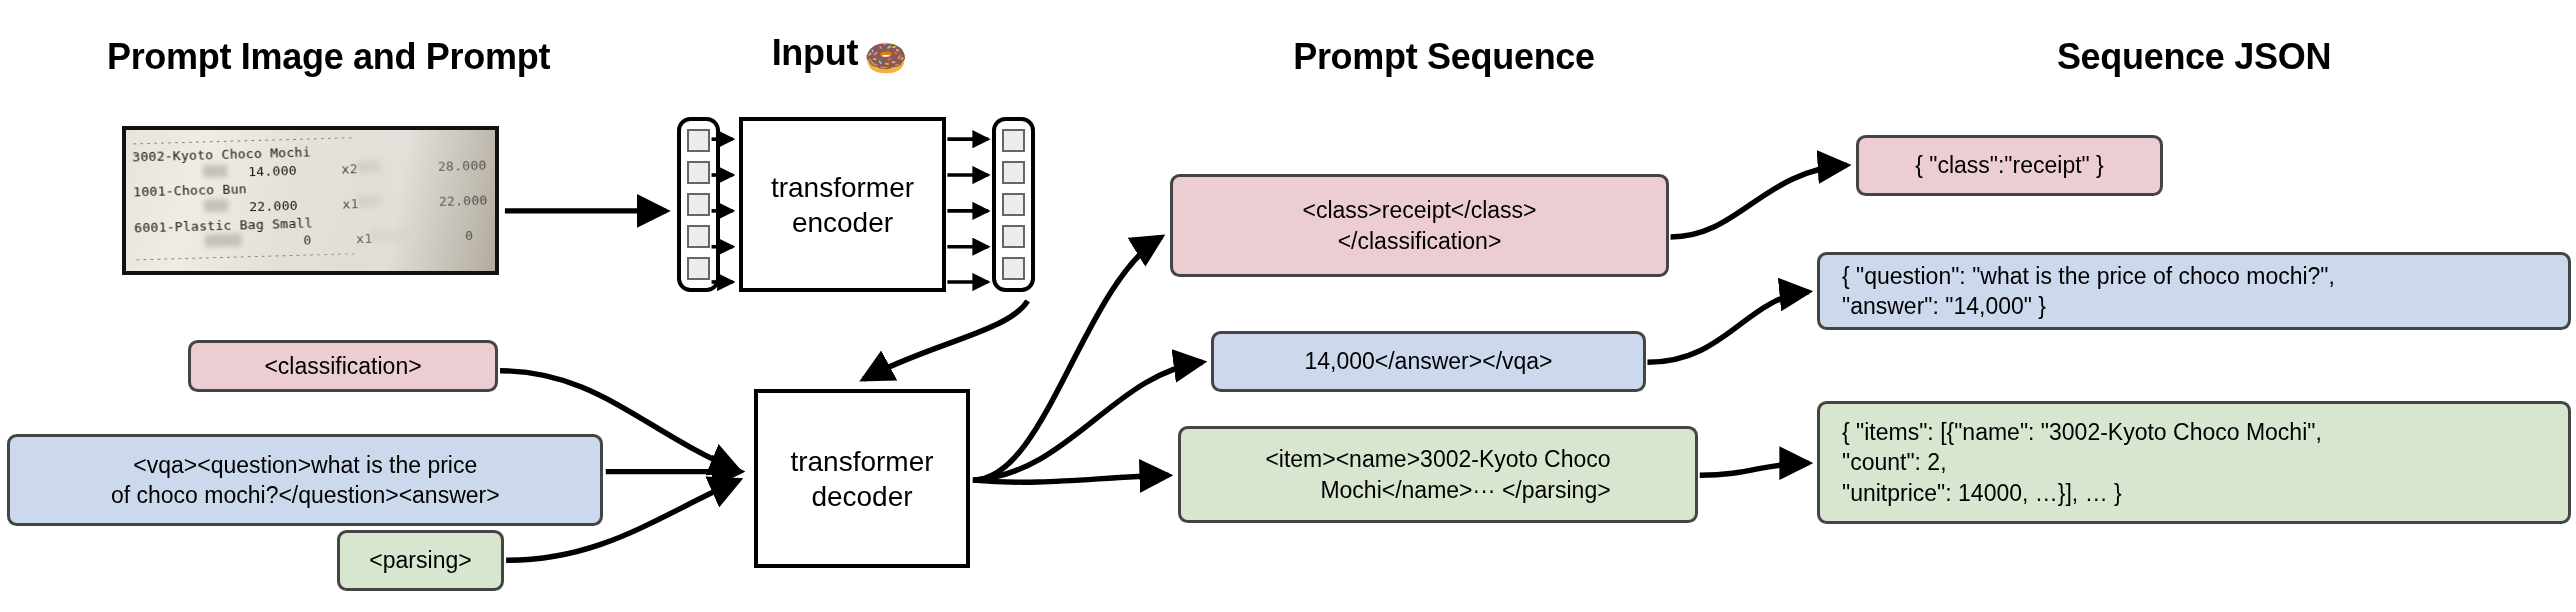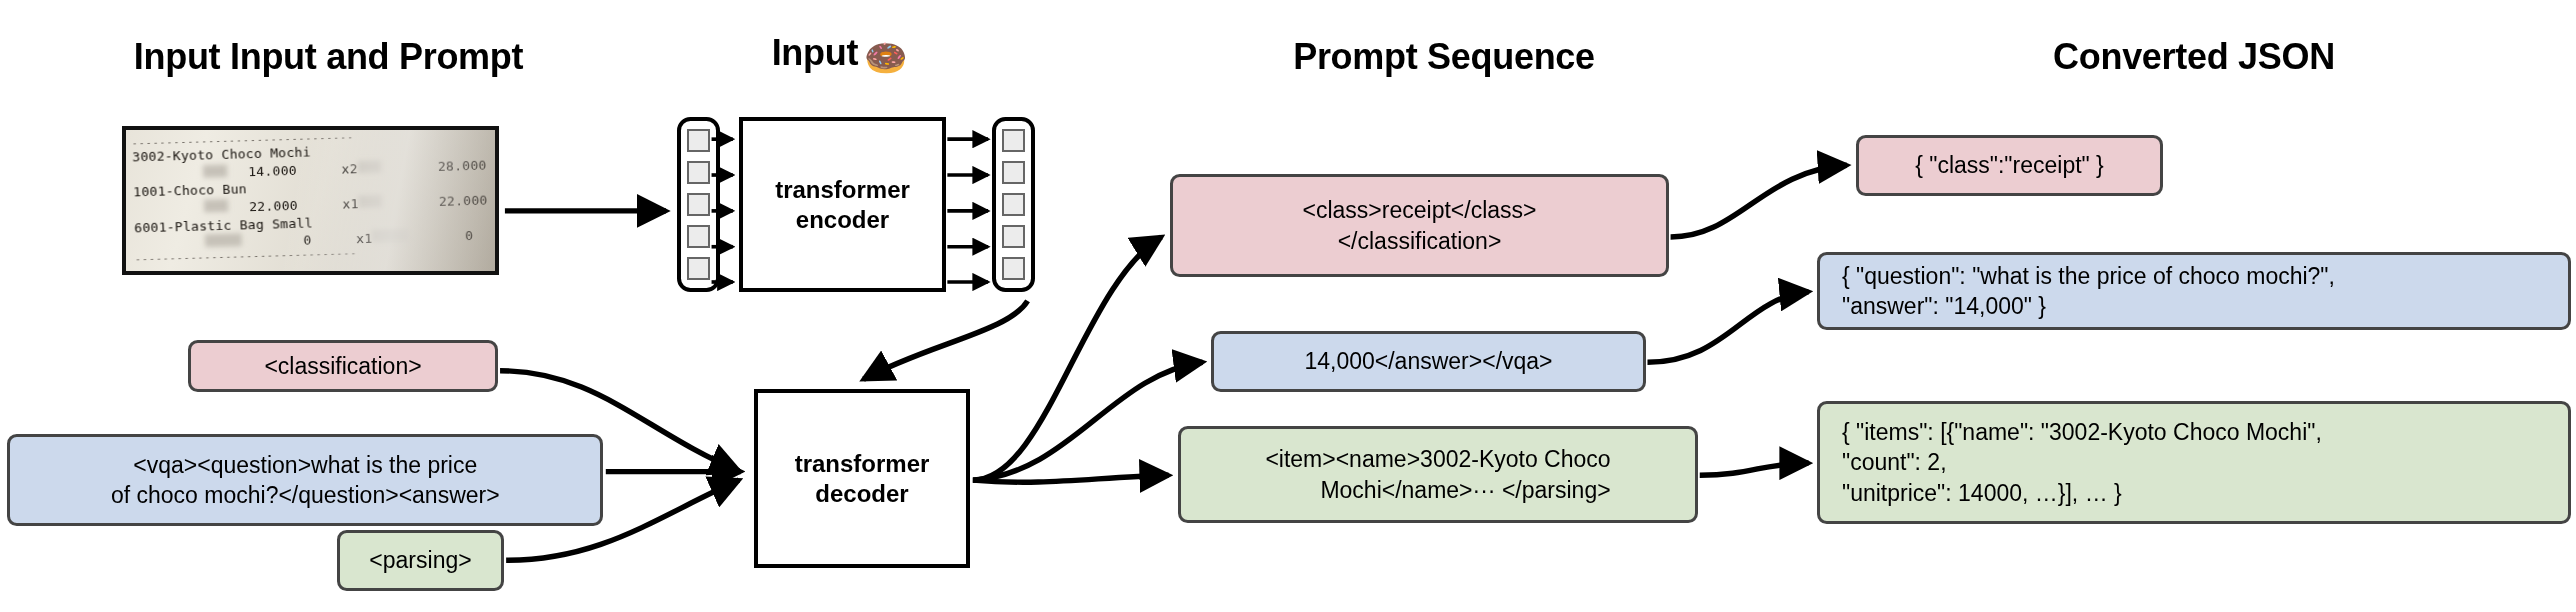--- a/index.html
+++ b/index.html
@@ -87,21 +87,21 @@
   .rbox.blue {background:#ccd9ec;}
   .rbox.green{background:#d9e6cf;}
   .rbox.left-text{justify-content:flex-start;text-align:left;}
 
   
   .mbox{
     position:absolute;box-sizing:border-box;
     border:4.9px solid #000;background:#fff;
     display:flex;align-items:center;justify-content:center;
     font-family:"Liberation Sans",sans-serif;
-    font-weight:bold;font-size:24px;line-height:1.25;
+    font-weight:normal;font-size:28px;line-height:1.25;
     text-align:center;color:#000;white-space:pre-line;
   }
 
   
   .tokstrip{
     position:absolute;box-sizing:border-box;
     border:4.9px solid #000;border-radius:13.4px;background:#fff;
     display:flex;flex-direction:column;justify-content:space-around;
     align-items:center;padding:3.6px 0;
   }
@@ -111,24 +111,24 @@
   }
 
   svg#wires{position:absolute;left:0;top:0;width:2576px;height:612px;
             pointer-events:none;}
 </style>
 </head>
 <body>
 
 <div id="stage">
 
-  <div class="col-title" id="title-input">Input Input and Prompt</div>
+  <div class="col-title" id="title-input">Prompt Image and Prompt</div>
   <div class="col-title" id="title-donut"><span>Input</span><span class="donut-emoji">🍩</span></div>
   <div class="col-title" id="title-output">Prompt Sequence</div>
-  <div class="col-title" id="title-json">Converted JSON</div>
+  <div class="col-title" id="title-json">Sequence JSON</div>
 
   <div id="receipt">
     <div id="receipt-inner">
       <div class="rcpt-dash">--------------------------------</div>
       <div class="rcpt-row"><span class="rcpt-name">3002-Kyoto Choco Mochi</span></div>
       <div class="rcpt-amt-row"><span class="rcpt-pad"></span><span class="redact"></span><span class="rcpt-price">14.000</span><span class="rcpt-qty">x2</span><span class="redact"></span><span class="rcpt-total">28.000</span></div>
       <div class="rcpt-row"><span class="rcpt-name">1001-Choco Bun</span></div>
       <div class="rcpt-amt-row"><span class="rcpt-pad"></span><span class="redact"></span><span class="rcpt-price">22.000</span><span class="rcpt-qty">x1</span><span class="redact"></span><span class="rcpt-total">22.000</span></div>
       <div class="rcpt-row"><span class="rcpt-name">6001-Plastic Bag Small</span></div>
       <div class="rcpt-amt-row"><span class="rcpt-pad"></span><span class="redact"></span><span class="rcpt-price">0</span><span class="rcpt-qty">x1</span><span class="redact"></span><span class="rcpt-total">0</span></div>

